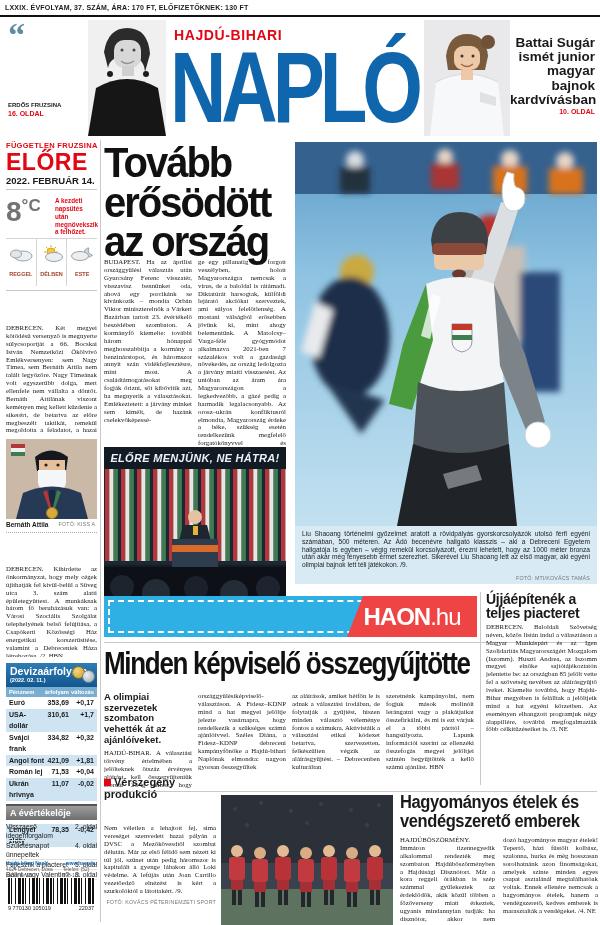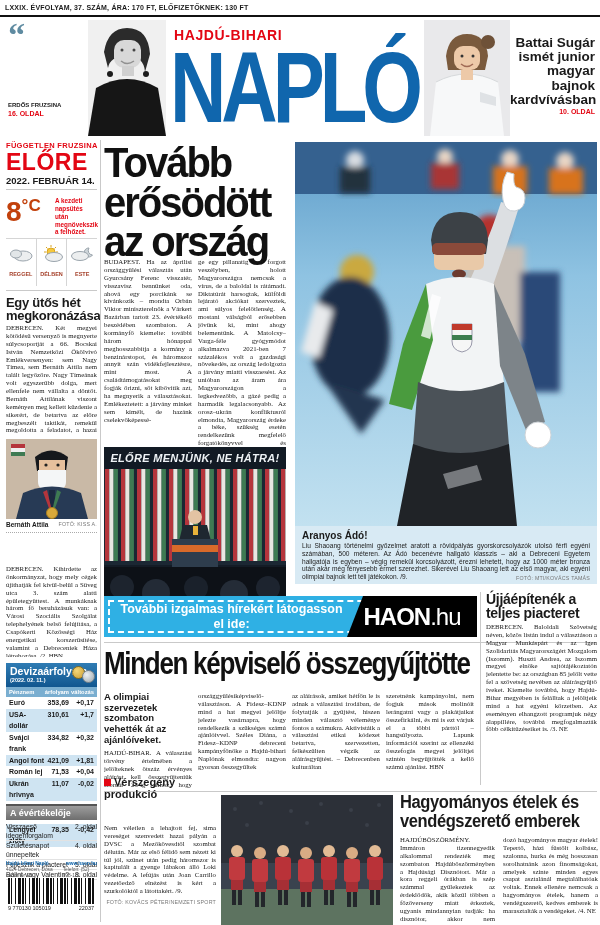--- a/index.html
+++ b/index.html
@@ -27,21 +27,21 @@
          letter-spacing:-5px;transform:scaleY(1.28);transform-origin:top left}
   .ph-fencer{left:424px;top:20px;width:86px;height:116px}
   .r-teaser{left:510px;top:36px;width:85px;text-align:right;font:bold 13.5px/1.05 "Liberation Sans",sans-serif}
   .r-page{left:510px;top:108px;width:85px;text-align:right;font:bold 7px "Liberation Sans",sans-serif}
 
   
   .sb-tag{left:6px;top:141px;font:bold 7.5px "Liberation Sans",sans-serif;letter-spacing:.3px}
   .sb-day{left:6px;top:149px;font:bold 23px "Liberation Sans",sans-serif;letter-spacing:.5px}
   .sb-date{left:6px;top:175px;font:bold 9.5px "Liberation Sans",sans-serif}
   .sb-rule1{left:6px;top:189px;width:91px}
-  .w-temp{left:6px;top:196px;font:bold 28px "Liberation Sans",sans-serif;color:#c2410c}
+  .w-temp{left:6px;top:196px;font:bold 28px "Liberation Sans",sans-serif;color:#737373}
   .w-unit{font-size:17px;vertical-align:10px}
   .w-note{left:55px;top:197px;width:42px;font:bold 6.3px/1.25 "Liberation Sans",sans-serif;color:#e30613}
   .w-row{left:6px;top:238px;width:91px;height:48px;display:flex;border-top:1px solid #d5d5d5}
   .w-cell{flex:1;border-right:1px solid #d5d5d5;text-align:center;padding-top:6px}
   .w-cell:last-child{border-right:none}
   .w-label{font:bold 5.5px "Liberation Sans",sans-serif;color:#a5402a;margin-top:5px}
   .sb-rule2{left:6px;top:290px;width:91px}
   .sb-t1{left:6px;top:296px;width:92px;font:bold 13px/1.0 "Liberation Sans",sans-serif;letter-spacing:-.3px}
   .sb-b1{left:6px;top:324px;width:91px;height:112px}
   .ph-boxer{left:6px;top:439px;width:91px;height:80px}
@@ -95,21 +95,21 @@
   .sk-cap{left:295px;top:526px;width:302px;height:58px;background:#d8eaf4;padding:4px 7px}
   .sk-title{font:bold 10px "Liberation Sans",sans-serif;margin-bottom:1px}
   .sk-body{font:6.6px/1.18 "Liberation Sans",sans-serif;text-align:justify;color:#222}
   .sk-cr{position:absolute;right:7px;bottom:3px}
 
   
   .haon{left:104px;top:596px;width:373px;height:41px;background:#2fb0e4;overflow:hidden}
   .haon-dash{position:absolute;left:4px;top:4px;right:4px;bottom:4px;border:2px dashed #fff}
   .haon-text{position:absolute;left:10px;top:6px;width:235px;color:#fff;text-align:center;
              font:bold 12.5px/1.2 "Liberation Sans",sans-serif}
-  .haon-logo{position:absolute;right:0;top:0;width:130px;height:41px;background:#000000;
+  .haon-logo{position:absolute;right:0;top:0;width:130px;height:41px;background:#ef4444;
              clip-path:polygon(16px 0,100% 0,100% 100%,0 100%);color:#fff;text-align:center;
              font:bold 24px/41px "Liberation Sans",sans-serif;letter-spacing:-1px}
   .haon-logo .hu{font-weight:normal}
 
   
   .hr-mid{left:104px;top:642px;width:493px}
   .sig-h{left:104px;top:648px;width:376px;font:bold 26px/1 "Liberation Sans",sans-serif;letter-spacing:-1.3px;
          transform:scaleY(1.18);transform-origin:top left;color:#111}
   .sig-c{top:692px;width:88px;height:96px;overflow:hidden}
   .sig-deck{font:bold 9.5px/1.12 "Liberation Sans",sans-serif;margin-bottom:4px}
@@ -216,21 +216,20 @@
     <div class="w-cell">
       <svg width="26" height="17" viewBox="0 0 26 17">
         <path d="M20 3 a4.5 4.5 0 1 0 3.5 7 a4.5 4.5 0 0 1 -3.5 -7z" fill="#cfd6da" stroke="#9aa4ac"></path>
         <ellipse cx="11" cy="11" rx="8.5" ry="4.5" fill="#eceeef" stroke="#9aa4ac"></ellipse>
       </svg>
       <div class="w-label">ESTE</div>
     </div>
   </div>
   <div class="abs hr sb-rule2"></div>
 
-  <div class="abs sb-t1">Egy ütős hét megkoronázása</div>
   <div class="abs bt sb-b1">DEBRECEN. Két megyei kötődésű versenyző is megnyerte súlycsoportját a 66. Bocskai István Nemzetközi Ökölvívó Emlékversenyen: sem Nagy Tímea, sem Bernáth Attila nem talált legyőzőre. Nagy Tímeának volt egyszerűbb dolga, mert ellenfele nem vállalta a döntőt. Bernáth Attilának viszont keményen meg kellett küzdenie a sikerért, de betartva az előre megbeszélt taktikát, remekül megoldotta a feladatot, a hazai közönség legnagyobb örömére. /11. HBN</div>
 
   <div class="abs ph-boxer">
     <svg width="91" height="80" viewBox="0 0 91 80">
       <rect width="91" height="80" fill="#c9b9a6"></rect>
       <rect x="5" y="5" width="14" height="4" fill="#b5353c"></rect>
         <rect x="5" y="9" width="14" height="4" fill="#efefef"></rect>
         <rect x="5" y="13" width="14" height="4" fill="#3e7a52"></rect>
       <path d="M29 18 q16 -13 33 0 l-2 14 h-29z" fill="#15181c"></path>
       <rect x="33" y="21" width="26" height="11" fill="#e6c09c"></rect>
@@ -427,28 +426,26 @@
       <path d="M157 182 h20 v17 q0 9 -10 11 q-10 -2 -10 -11z" fill="#f6f6f6" stroke="#99a"></path>
       <rect x="157" y="182" width="20" height="6" fill="#c0392b"></rect>
       <rect x="157" y="193" width="20" height="5" fill="#3d7d4f"></rect>
       <path d="M123 240 Q165 258 209 240 L214 304 Q165 322 118 304 Z" fill="#4b5258"></path>
       <path d="M118 302 Q165 320 214 302 L222 384 L102 384 Z" fill="#202327"></path>
       <path d="M148 332 l34 -9 5 15 -34 9z" fill="#dfe3e6" opacity=".45"></path>
     </svg>
   </div>
 
   <div class="abs sk-cap">
-    <div class="sk-title">Aranyos Ádó!</div>
     <div class="sk-body">Liu Shaoang történelmi győzelmet aratott a rövidpályás gyorskorcsolyázók utolsó férfi egyéni számában, 500 méteren. Az Ádó becenévre hallgató klasszis – aki a Debreceni Egyetem hallgatója is egyben – végig remekül korcsolyázott, érezni lehetett, hogy az 1000 méter bronza után akár még fényesebb érmet szerezhet. Sikerével Liu Shaoang lett az első magyar, aki egyéni olimpiai bajnok lett téli játékokon. /9.</div>
     <div class="credit sk-cr">FOTÓ: MTI/KOVÁCS TAMÁS</div>
   </div>
 
   <div class="abs haon">
     <div class="haon-dash"></div>
-    <div class="haon-text">További izgalmas hírekért látogasson el ide:</div>
     <div class="haon-logo">
       <span>HAON</span><span class="hu">.hu</span>
     </div>
   </div>
 
   <div class="abs hr hr-mid"></div>
   <div class="abs sig-h">Minden képviselő összegyűjtötte</div>
   <div class="abs sig-c sig1">
     <div class="sig-deck">A olimpiai szervezetek szombaton vehették át az ajánlóíveket.</div>
     <div class="bt">HAJDÚ-BIHAR. A választási törvény értelmében a jelölteknek ötszáz érvényes aláírást kell összegyűjteniük február 25-ig ahhoz, hogy indulhassanak az</div>

